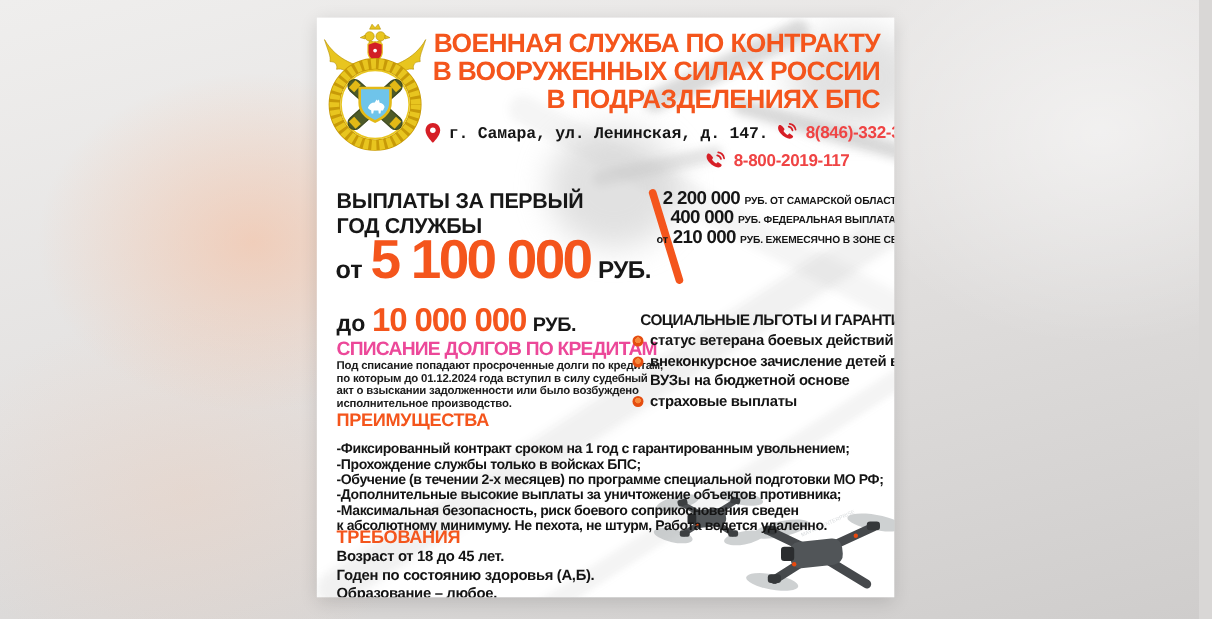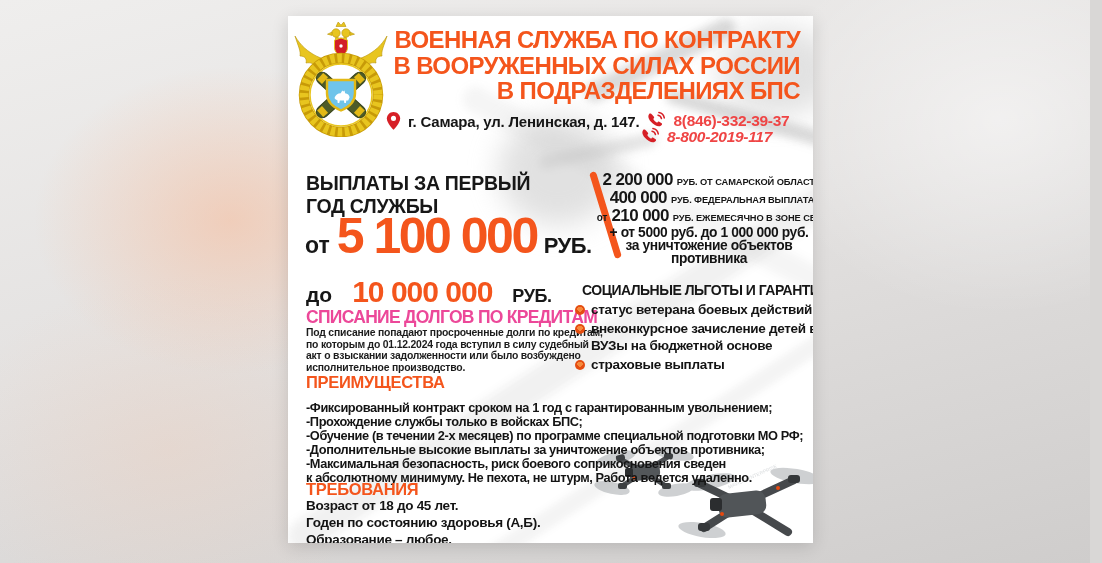--- a/index.html
+++ b/index.html
@@ -25,31 +25,31 @@
   .blade.p3{left:250px;top:128px;width:120px;height:14px;transform:rotate(-12deg);background:rgba(150,150,150,.25);}
   .blob{position:absolute;border-radius:50%;background:rgba(200,200,200,.55);filter:blur(14px);}
   .blob.g1{left:210px;top:100px;width:120px;height:110px;}
   .blob.g2{left:430px;top:10px;width:120px;height:90px;background:rgba(190,190,190,.45);}
   
   .titles{position:absolute;z-index:2;right:13px;top:11px;text-align:right;}
   .title-line{font-weight:800;font-size:24px;line-height:25.5px;letter-spacing:-.6px;color:var(--accent);white-space:nowrap;}
   .emblem{position:absolute;z-index:2;left:3px;top:3px;width:100px;height:118px;}
   .contact{position:absolute;z-index:2;display:flex;align-items:center;gap:7px;}
   .contact.row1{left:98px;top:95px;}
-  .contact.row2{left:352px;top:111px;font-style:italic;}
-  .contact .txt{font-size:15px;font-weight:800;color:#161616;letter-spacing:-.2px;white-space:nowrap;}
+  .contact.row2{left:352px;top:121px;}
+  .contact .txt{font-size:15px;font-weight:800;color:#161616;letter-spacing:-.2px;white-space:nowrap;font-family:Liberation Mono, monospace;}
   .contact .num{font-size:15.5px;font-weight:800;color:#ef4444;letter-spacing:-.3px;white-space:nowrap;}
   .icon{display:inline-block;line-height:0;}
   
   .pay-head{position:absolute;z-index:2;left:18px;top:156px;font-weight:800;font-size:19.5px;line-height:23px;letter-spacing:-.3px;color:#171717;}
   .amount-row{position:absolute;z-index:2;left:17px;top:191px;display:flex;align-items:baseline;gap:7px;}
   .amount-row .pre{font-size:23px;font-weight:800;color:#171717;}
   .amount-row .val{font-size:50px;font-weight:800;color:var(--accent);letter-spacing:-2.5px;}
   .amount-row .cur{font-size:22px;font-weight:800;color:#171717;letter-spacing:-.5px;}
-  .amount-row2{position:absolute;z-index:2;left:18px;top:259px;display:flex;align-items:baseline;gap:20px;}
+  .amount-row2{position:absolute;z-index:2;left:18px;top:259px;display:flex;align-items:baseline;gap:6px;}
   .amount-row2 .pre{font-size:21px;font-weight:800;color:#171717;}
   .amount-row2 .val{font-size:30px;font-weight:700;color:var(--accent);letter-spacing:-1px;}
   .amount-row2 .cur{font-size:18px;font-weight:800;color:#171717;letter-spacing:-.4px;}
   .debt-title{position:absolute;z-index:2;left:18px;top:291px;font-size:17.5px;font-weight:800;letter-spacing:-.7px;color:#ec4899;white-space:nowrap;}
   .debt-body{position:absolute;z-index:2;left:18px;top:311px;width:300px;font-size:10.4px;font-weight:700;line-height:11.6px;letter-spacing:-.2px;color:#1c1c1c;}
   .adv-title{position:absolute;z-index:2;left:18px;top:357px;font-size:16.5px;font-weight:800;letter-spacing:-.3px;color:var(--accent);}
   .adv-lines{position:absolute;z-index:2;left:18px;top:385px;}
   .adv-line{font-size:12.8px;font-weight:700;line-height:14px;letter-spacing:-.4px;color:#141414;white-space:nowrap;}
   .req-title{position:absolute;z-index:2;left:18px;top:464px;font-size:16.5px;font-weight:800;letter-spacing:-.3px;color:var(--accent);}
   .req-lines{position:absolute;z-index:2;left:18px;top:481px;}
@@ -199,25 +199,20 @@
         <span class="bd-pre"></span>
         <span class="bd-val">400 000</span>
         <span class="bd-cap">РУБ. ФЕДЕРАЛЬНАЯ ВЫПЛАТА</span>
       </div>
       <div class="bd-row">
         <span class="bd-pre">от</span>
         <span class="bd-val">210 000</span>
         <span class="bd-cap">РУБ. ЕЖЕМЕСЯЧНО В ЗОНЕ СВО</span>
       </div>
     </div>
-    <div class="bonus">
-      <div class="bonus-line">+ от 5000 руб. до 1 000 000 руб.</div>
-      <div class="bonus-line">за уничтожение объектов</div>
-      <div class="bonus-line">противника</div>
-    </div>
 
     <div class="social-title">СОЦИАЛЬНЫЕ ЛЬГОТЫ И ГАРАНТИИ</div>
     <ul class="social-list">
       <li class="social-item">
         <span class="dot"></span>
         <span class="s-txt">статус ветерана боевых действий</span>
       </li>
       <li class="social-item">
         <span class="dot"></span>
         <span class="s-txt">внеконкурсное зачисление детей в ВУЗы на бюджетной основе</span>

